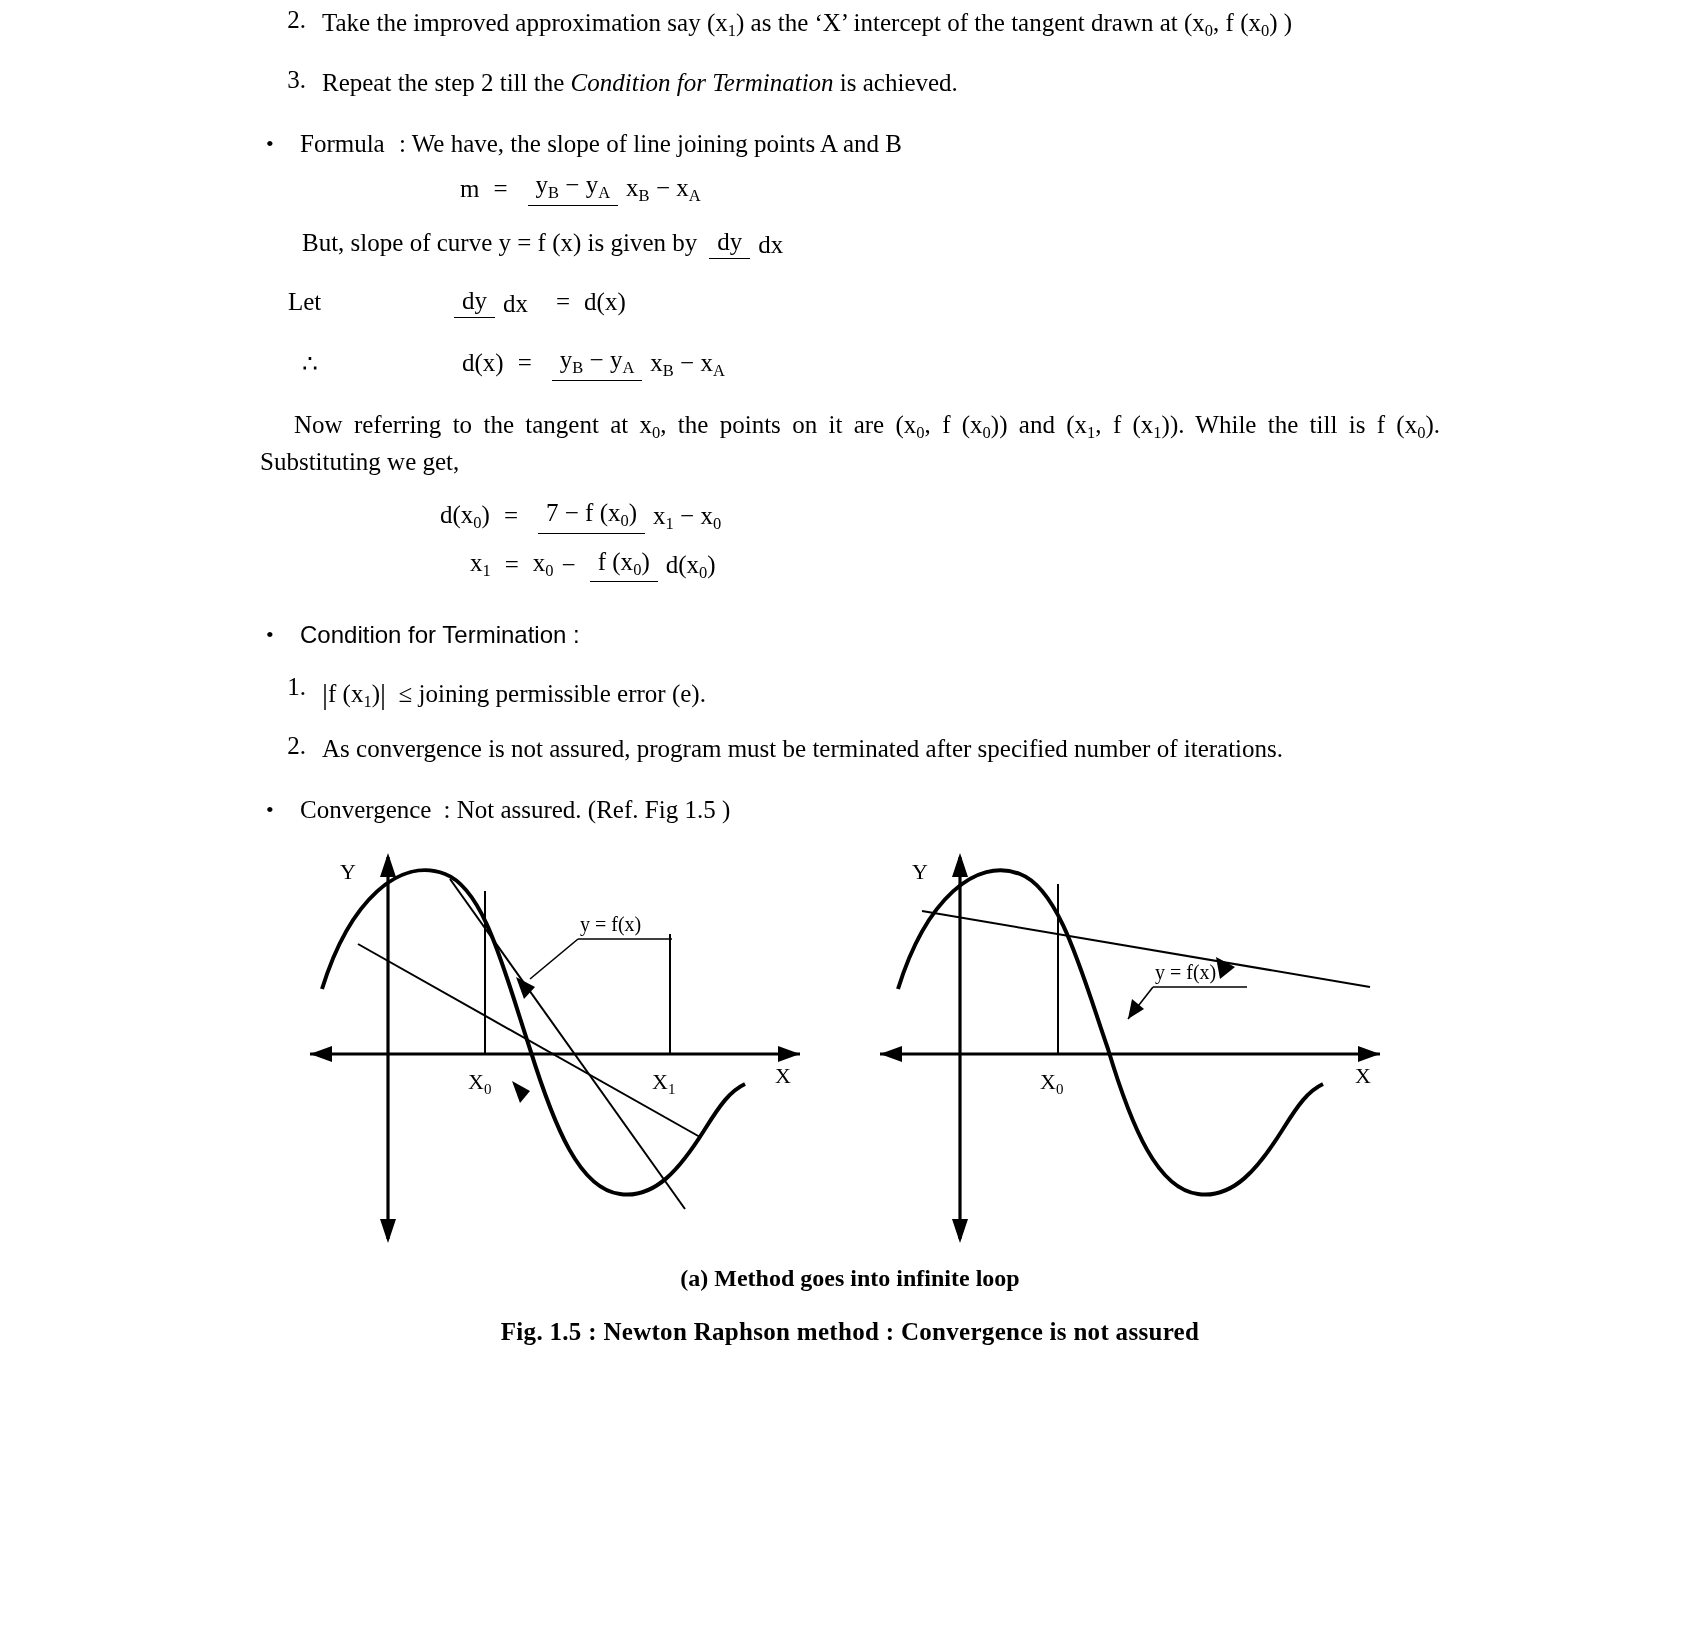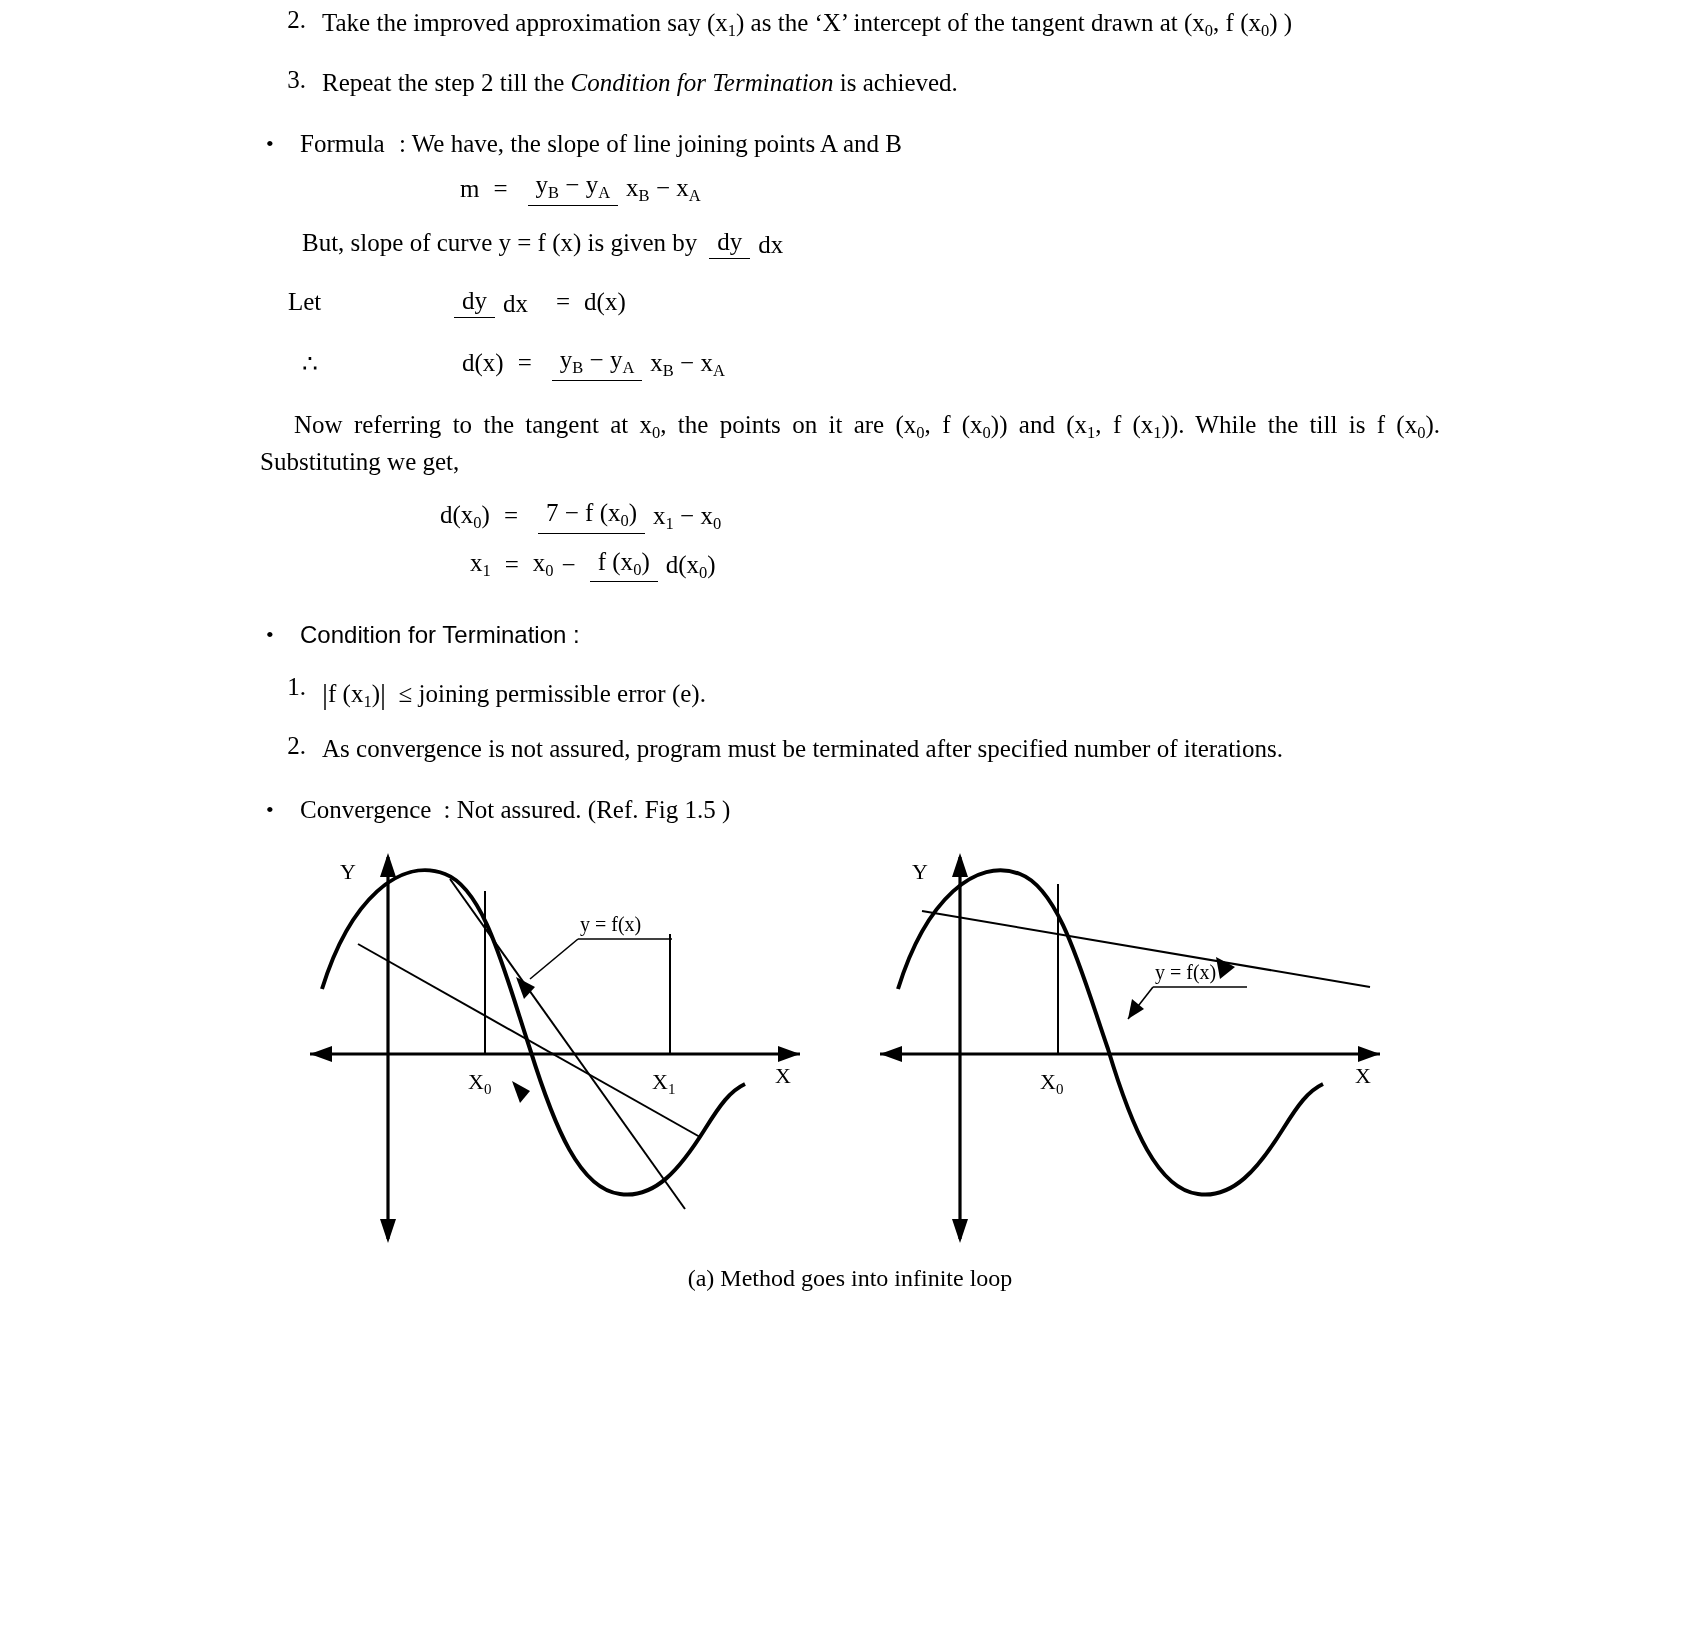--- a/index.html
+++ b/index.html
@@ -109,21 +109,21 @@
   .figures {
     display: flex;
     justify-content: center;
     gap: 20px;
     margin-top: 12px;
   }
   .fig-caption-row {
     display: flex;
     justify-content: center;
     gap: 30px;
-    font-weight: normal;
+    font-weight: bold;
     font-size: 24px;
     margin-top: 6px;
   }
   .fig-main-caption {
     text-align: center;
     font-weight: bold;
     font-size: 25px;
     margin-top: 26px;
     letter-spacing: 0.3px;
   }
@@ -308,15 +308,16 @@
         <text x="52" y="40" font-size="22">Y</text>
         <text x="495" y="244" font-size="22">X</text>
         <text x="180" y="250" font-size="22">X<tspan font-size="15" dy="5">0</tspan></text>
       </svg>
     </div>
 
     <div class="fig-caption-row">
       <span>(a) Method goes into infinite loop</span>
     </div>
 
+    <div class="fig-main-caption">Fig. 1.5 : Newton Raphson method : Convergence is not assured</div>
 
   </div>
 </div>
 
 </body></html>

